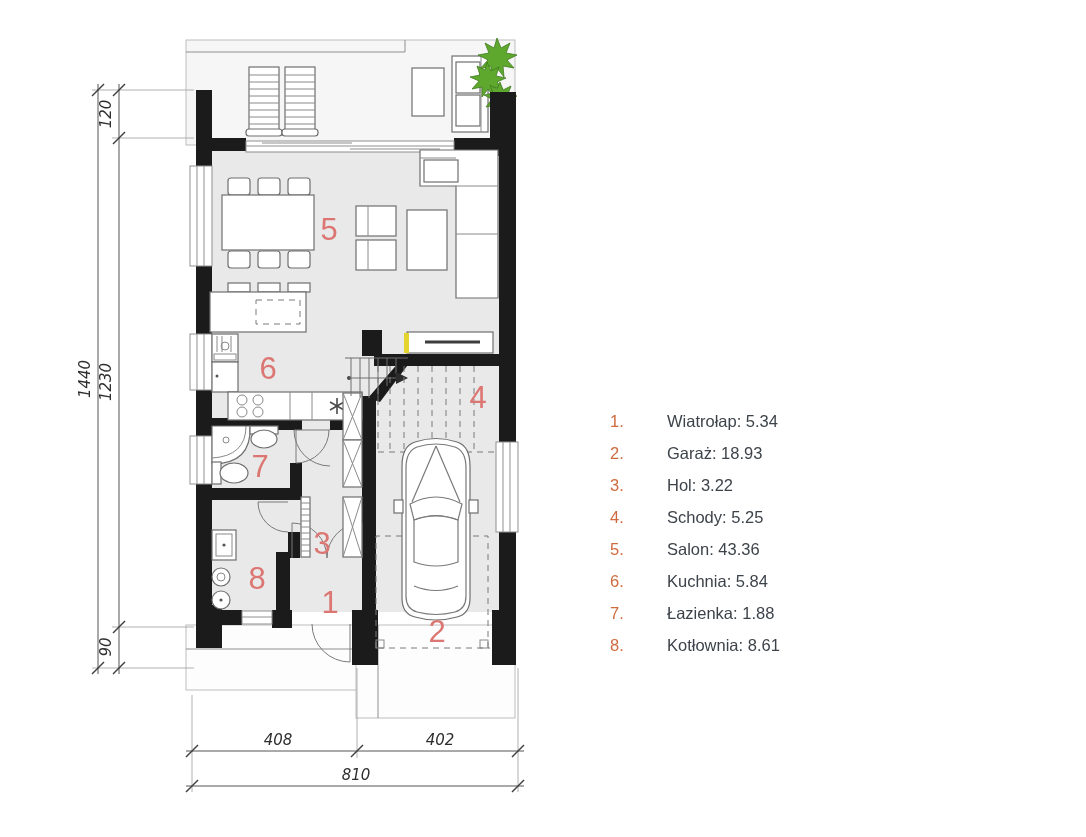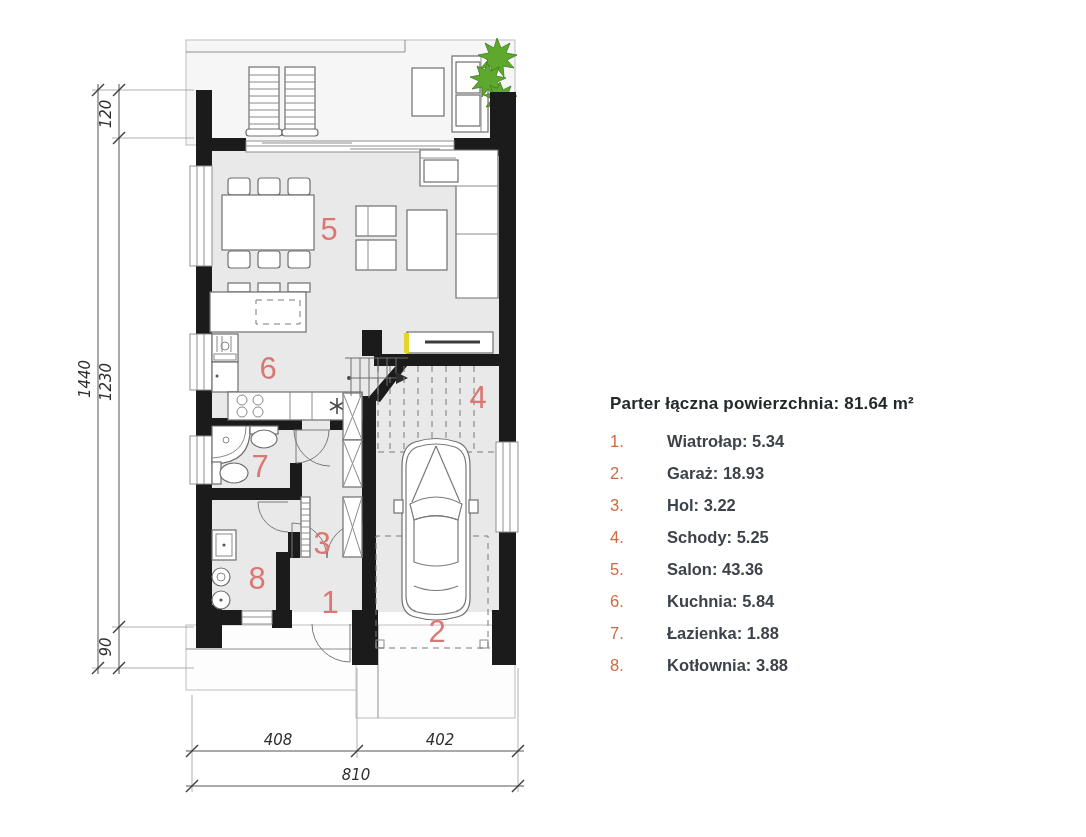--- a/index.html
+++ b/index.html
@@ -28,21 +28,21 @@
   .plant{fill:#5fa82e;stroke:#3f7a1d;stroke-width:0.8;}
   .tv{stroke:#3c3c3c;stroke-width:3;}
   .accent-yellow{fill:#e3d42e;}
 
   
   #legend{position:absolute;left:610px;top:394px;width:440px;}
   .legend-title{font-size:17px;font-weight:bold;color:#23282d;letter-spacing:0.2px;}
   .legend-list{margin-top:18px;}
   .legend-row{display:flex;align-items:baseline;height:32px;font-size:16.5px;}
   .legend-num{width:57px;color:#cf6a3f;}
-  .legend-label{color:#3d434a;font-weight:bold;}
+  .legend-label{color:#3d434a;}
 </style>
 </head>
 <body>
 
 <div id="stage">
 
 <svg id="plan-svg" width="1086" height="837" viewBox="0 0 1086 837">
 
   <g>
     <rect class="terrace" x="186" y="40" width="329" height="105"></rect>
@@ -400,21 +400,20 @@
     <text class="dim-txt" text-anchor="middle" x="278" y="745">408</text>
     <text class="dim-txt" text-anchor="middle" x="440" y="745">402</text>
     <line class="dimline" x1="186" y1="786" x2="524" y2="786"></line>
     <line class="tick" x1="186" y1="792" x2="198" y2="780"></line>
     <line class="tick" x1="512" y1="792" x2="524" y2="780"></line>
     <text class="dim-txt" text-anchor="middle" x="356" y="780">810</text>
   </g>
 </svg>
 
 <div id="legend">
-  <div class="legend-title">Parter łączna powierzchnia: 81.64 m²</div>
   <div class="legend-list">
     <div class="legend-row">
       <span class="legend-num">1.</span>
       <span class="legend-label">Wiatrołap: 5.34</span>
     </div>
     <div class="legend-row">
       <span class="legend-num">2.</span>
       <span class="legend-label">Garaż: 18.93</span>
     </div>
     <div class="legend-row">
@@ -432,18 +431,18 @@
     <div class="legend-row">
       <span class="legend-num">6.</span>
       <span class="legend-label">Kuchnia: 5.84</span>
     </div>
     <div class="legend-row">
       <span class="legend-num">7.</span>
       <span class="legend-label">Łazienka: 1.88</span>
     </div>
     <div class="legend-row">
       <span class="legend-num">8.</span>
-      <span class="legend-label">Kotłownia: 3.88</span>
+      <span class="legend-label">Kotłownia: 8.61</span>
     </div>
   </div>
 </div>
 
 </div>
 
 </body></html>

